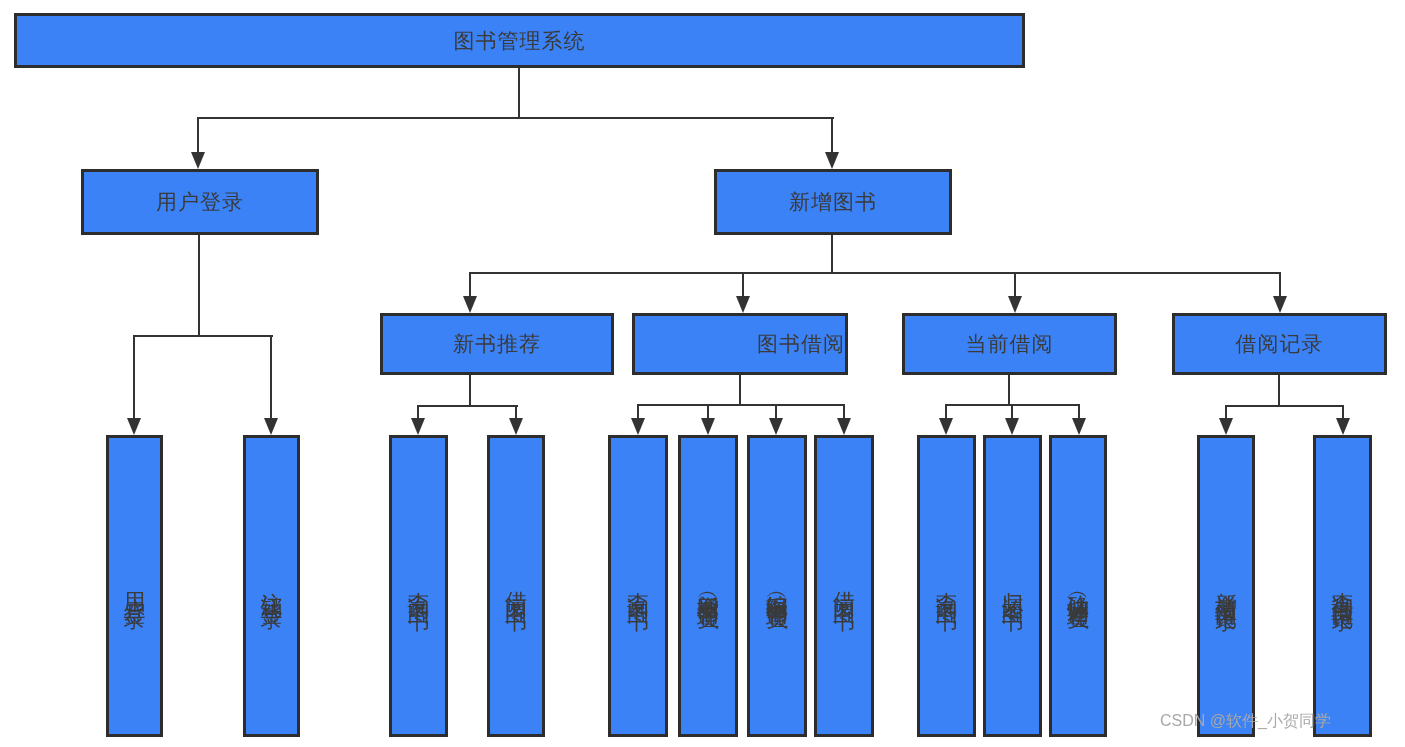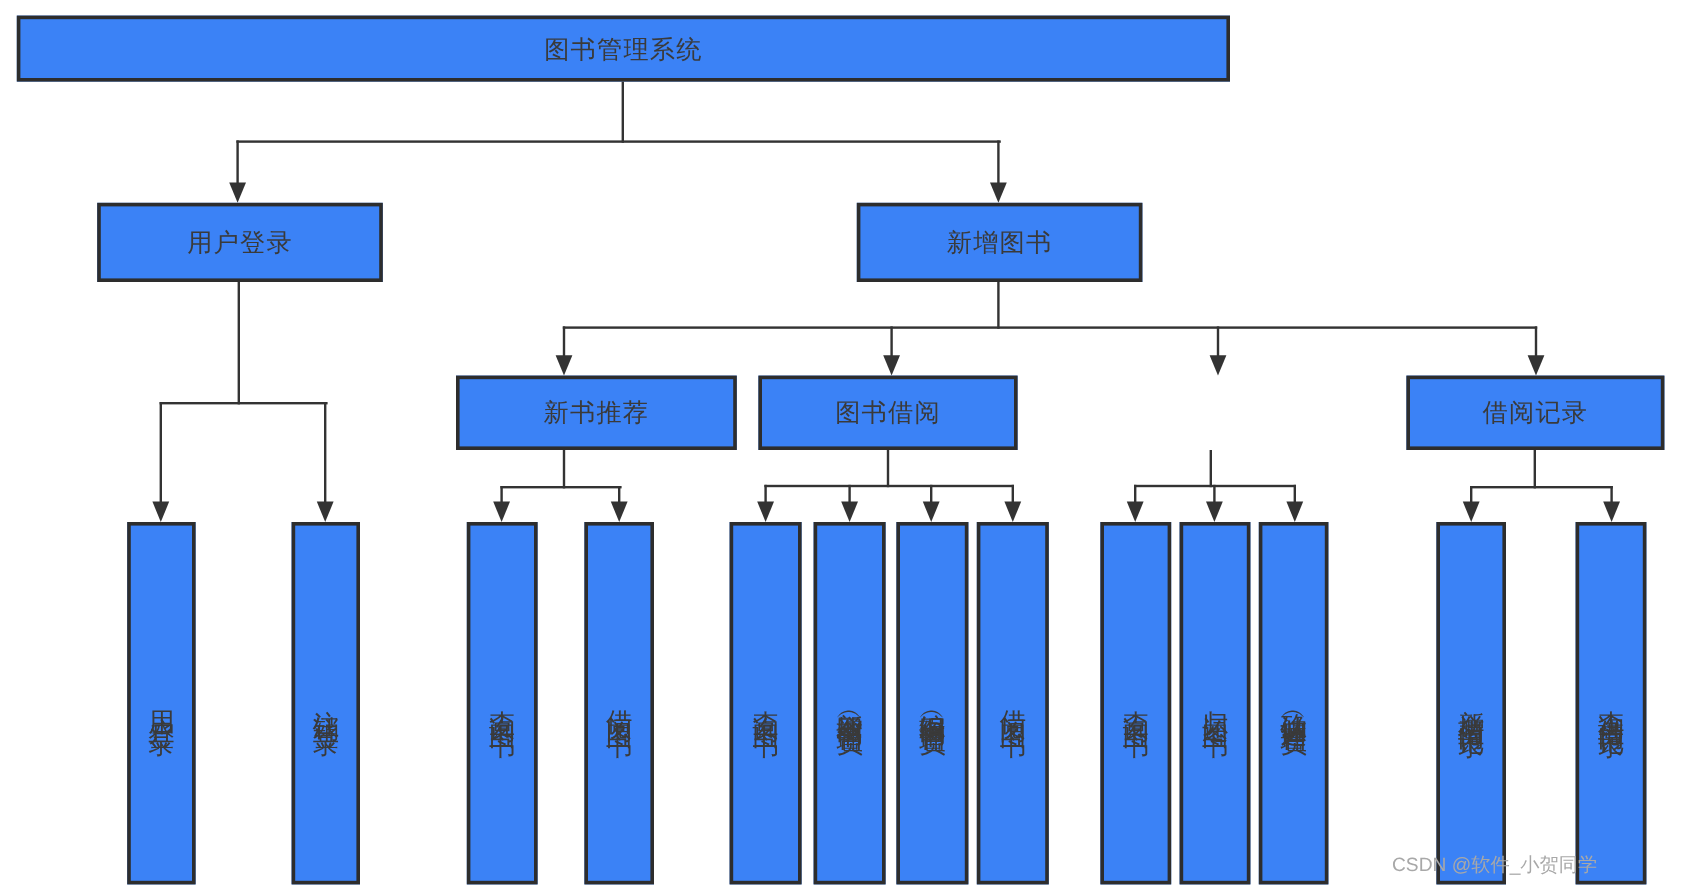--- a/index.html
+++ b/index.html
@@ -94,22 +94,25 @@
   <div class="line v" style="left:1014px;top:272px;height:26px;"></div>
   <div class="line v" style="left:1279px;top:272px;height:26px;"></div>
   <div class="arrow" style="left:463px;top:296px;"></div>
   <div class="arrow" style="left:736px;top:296px;"></div>
   <div class="arrow" style="left:1008px;top:296px;"></div>
   <div class="arrow" style="left:1273px;top:296px;"></div>
 
   <div class="node hnode" style="left:363px;top:313px;width:234px;height:62px;margin-left:17px;">
     <span>新书推荐</span>
   </div>
-  <div class="node hnode" style="left:632px;top:313px;width:216px;height:62px;">
+  <div class="node hnode" style="left:632px;top:313px;width:216px;height:62px;justify-content:flex-end;">
     <span>图书借阅</span>
+  </div>
+  <div class="node hnode" style="left:902px;top:313px;width:215px;height:62px;">
+    <span>当前借阅</span>
   </div>
   <div class="node hnode" style="left:1172px;top:313px;width:215px;height:62px;">
     <span>借阅记录</span>
   </div>
 
   <div class="line v" style="left:469px;top:375px;height:32px;"></div>
   <div class="line h" style="left:417px;top:405px;width:101px;"></div>
   <div class="line v" style="left:417px;top:405px;height:16px;"></div>
   <div class="line v" style="left:515px;top:405px;height:16px;"></div>
   <div class="arrow" style="left:411px;top:418px;"></div>

